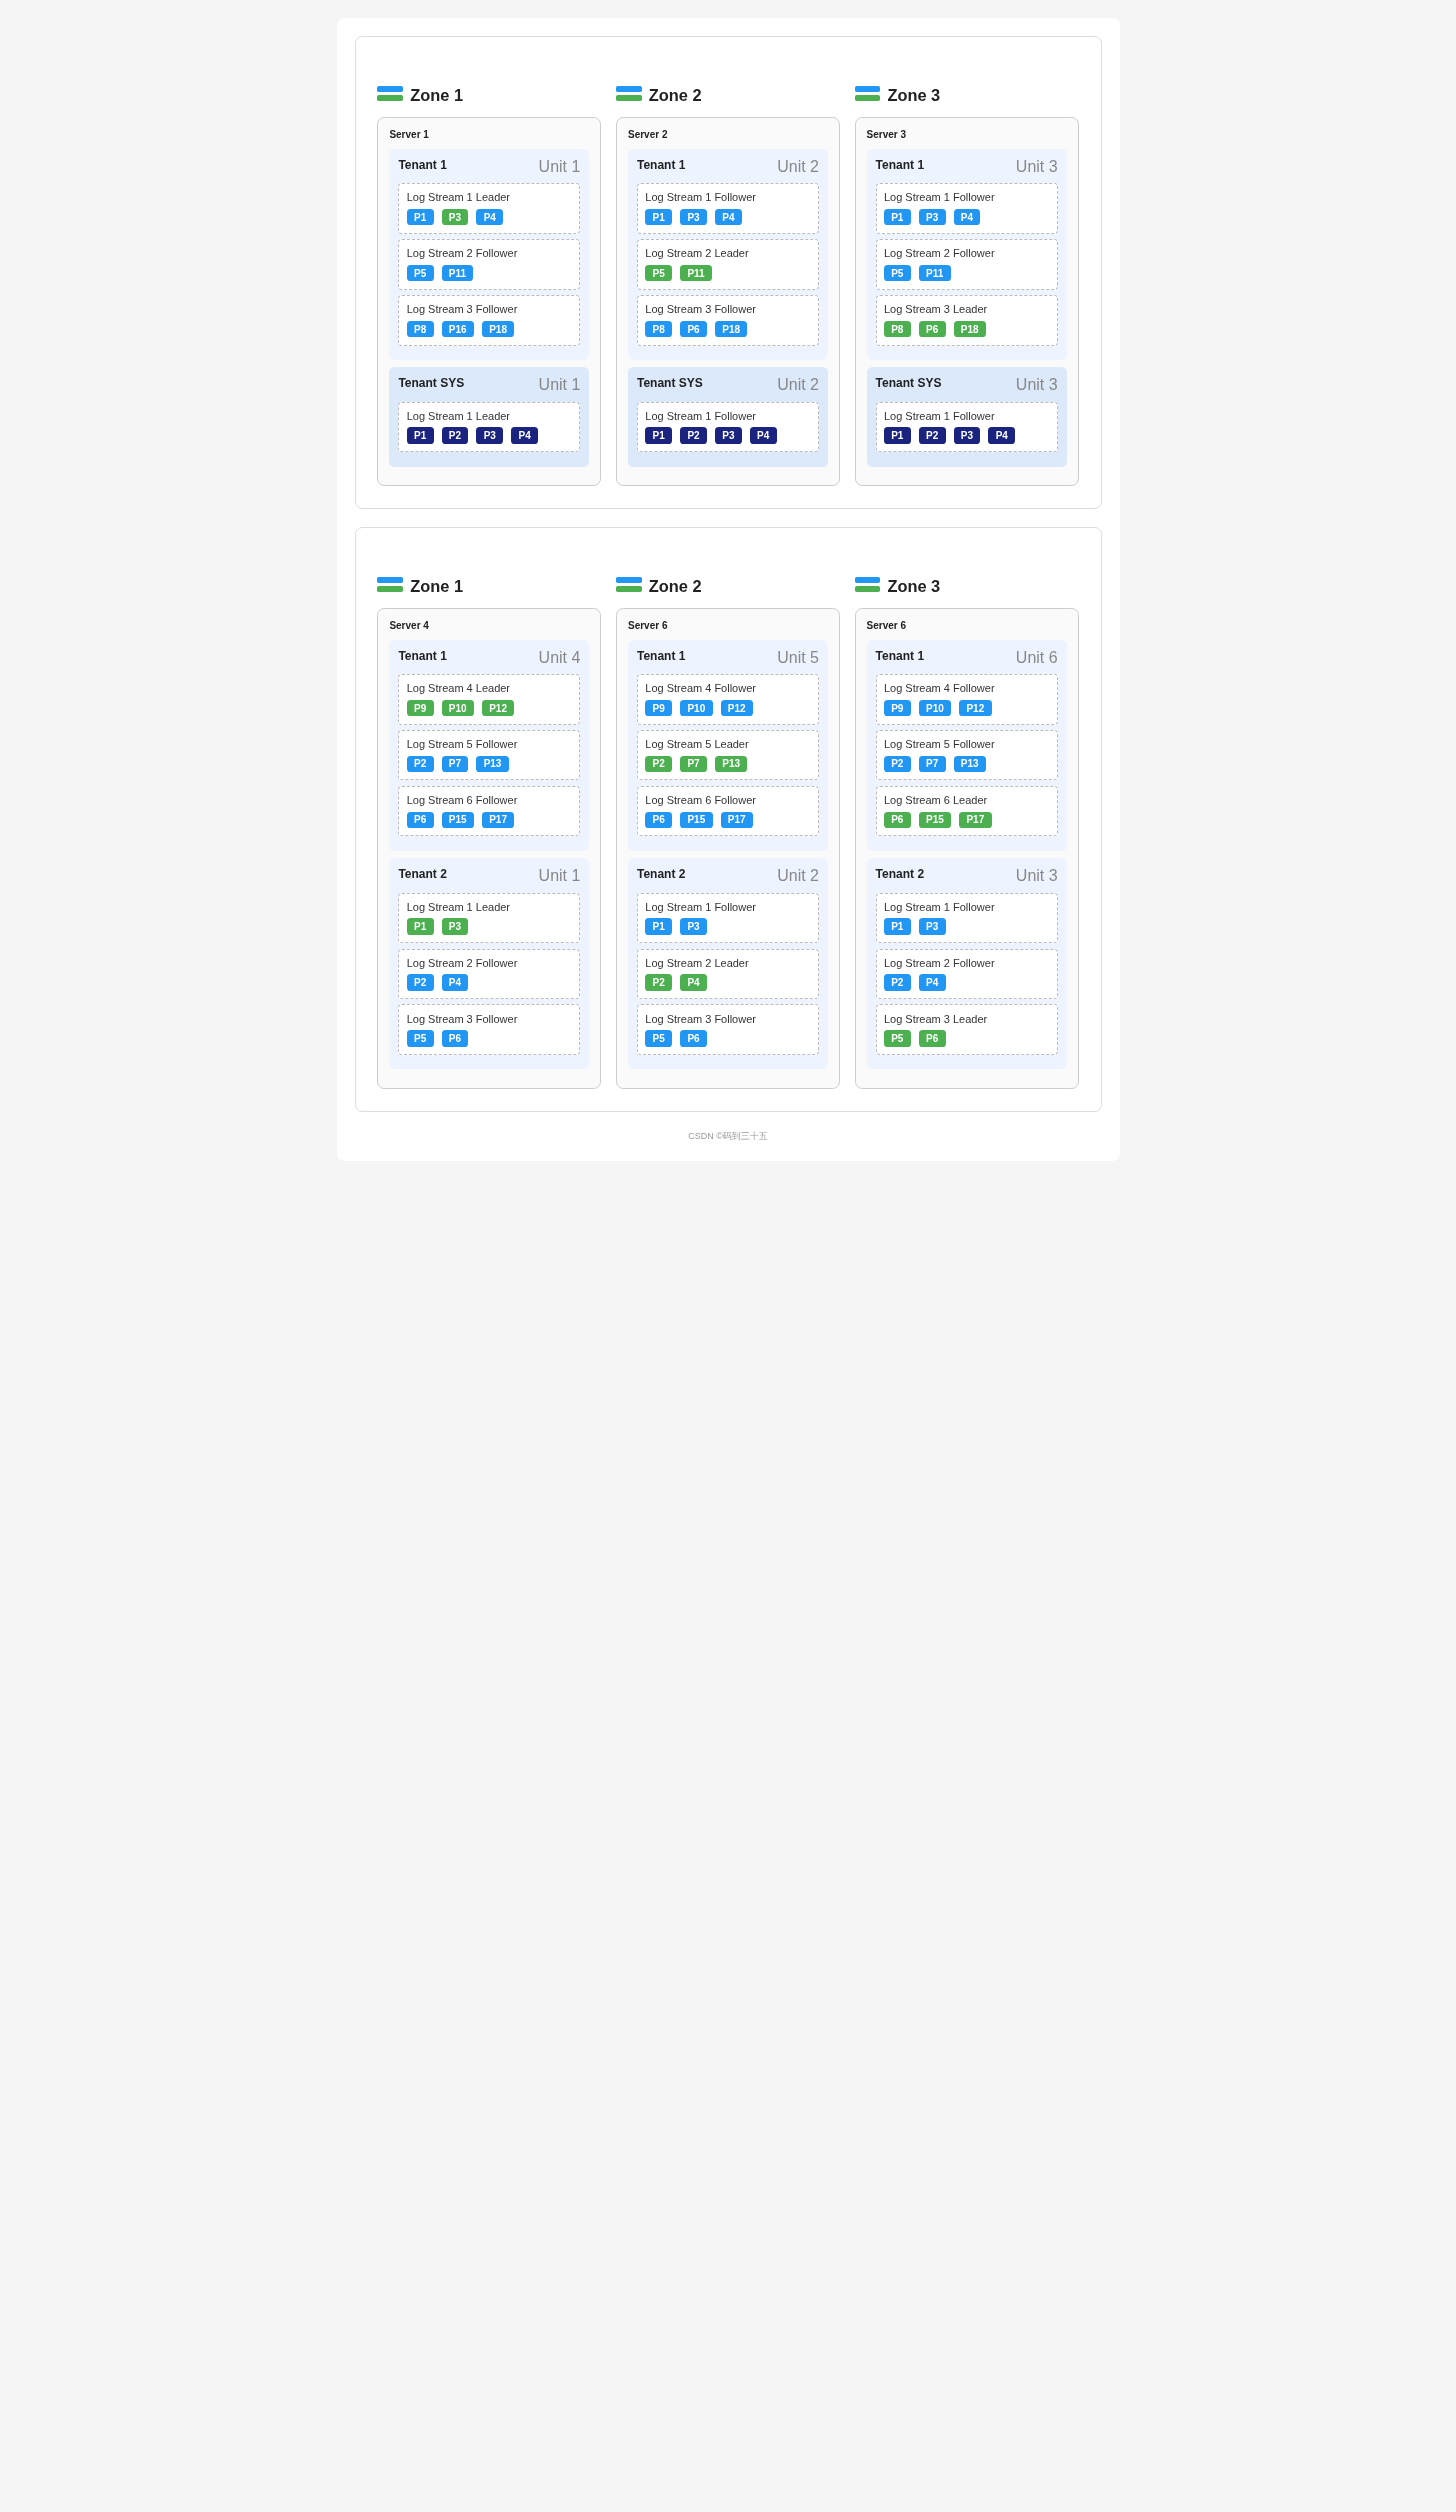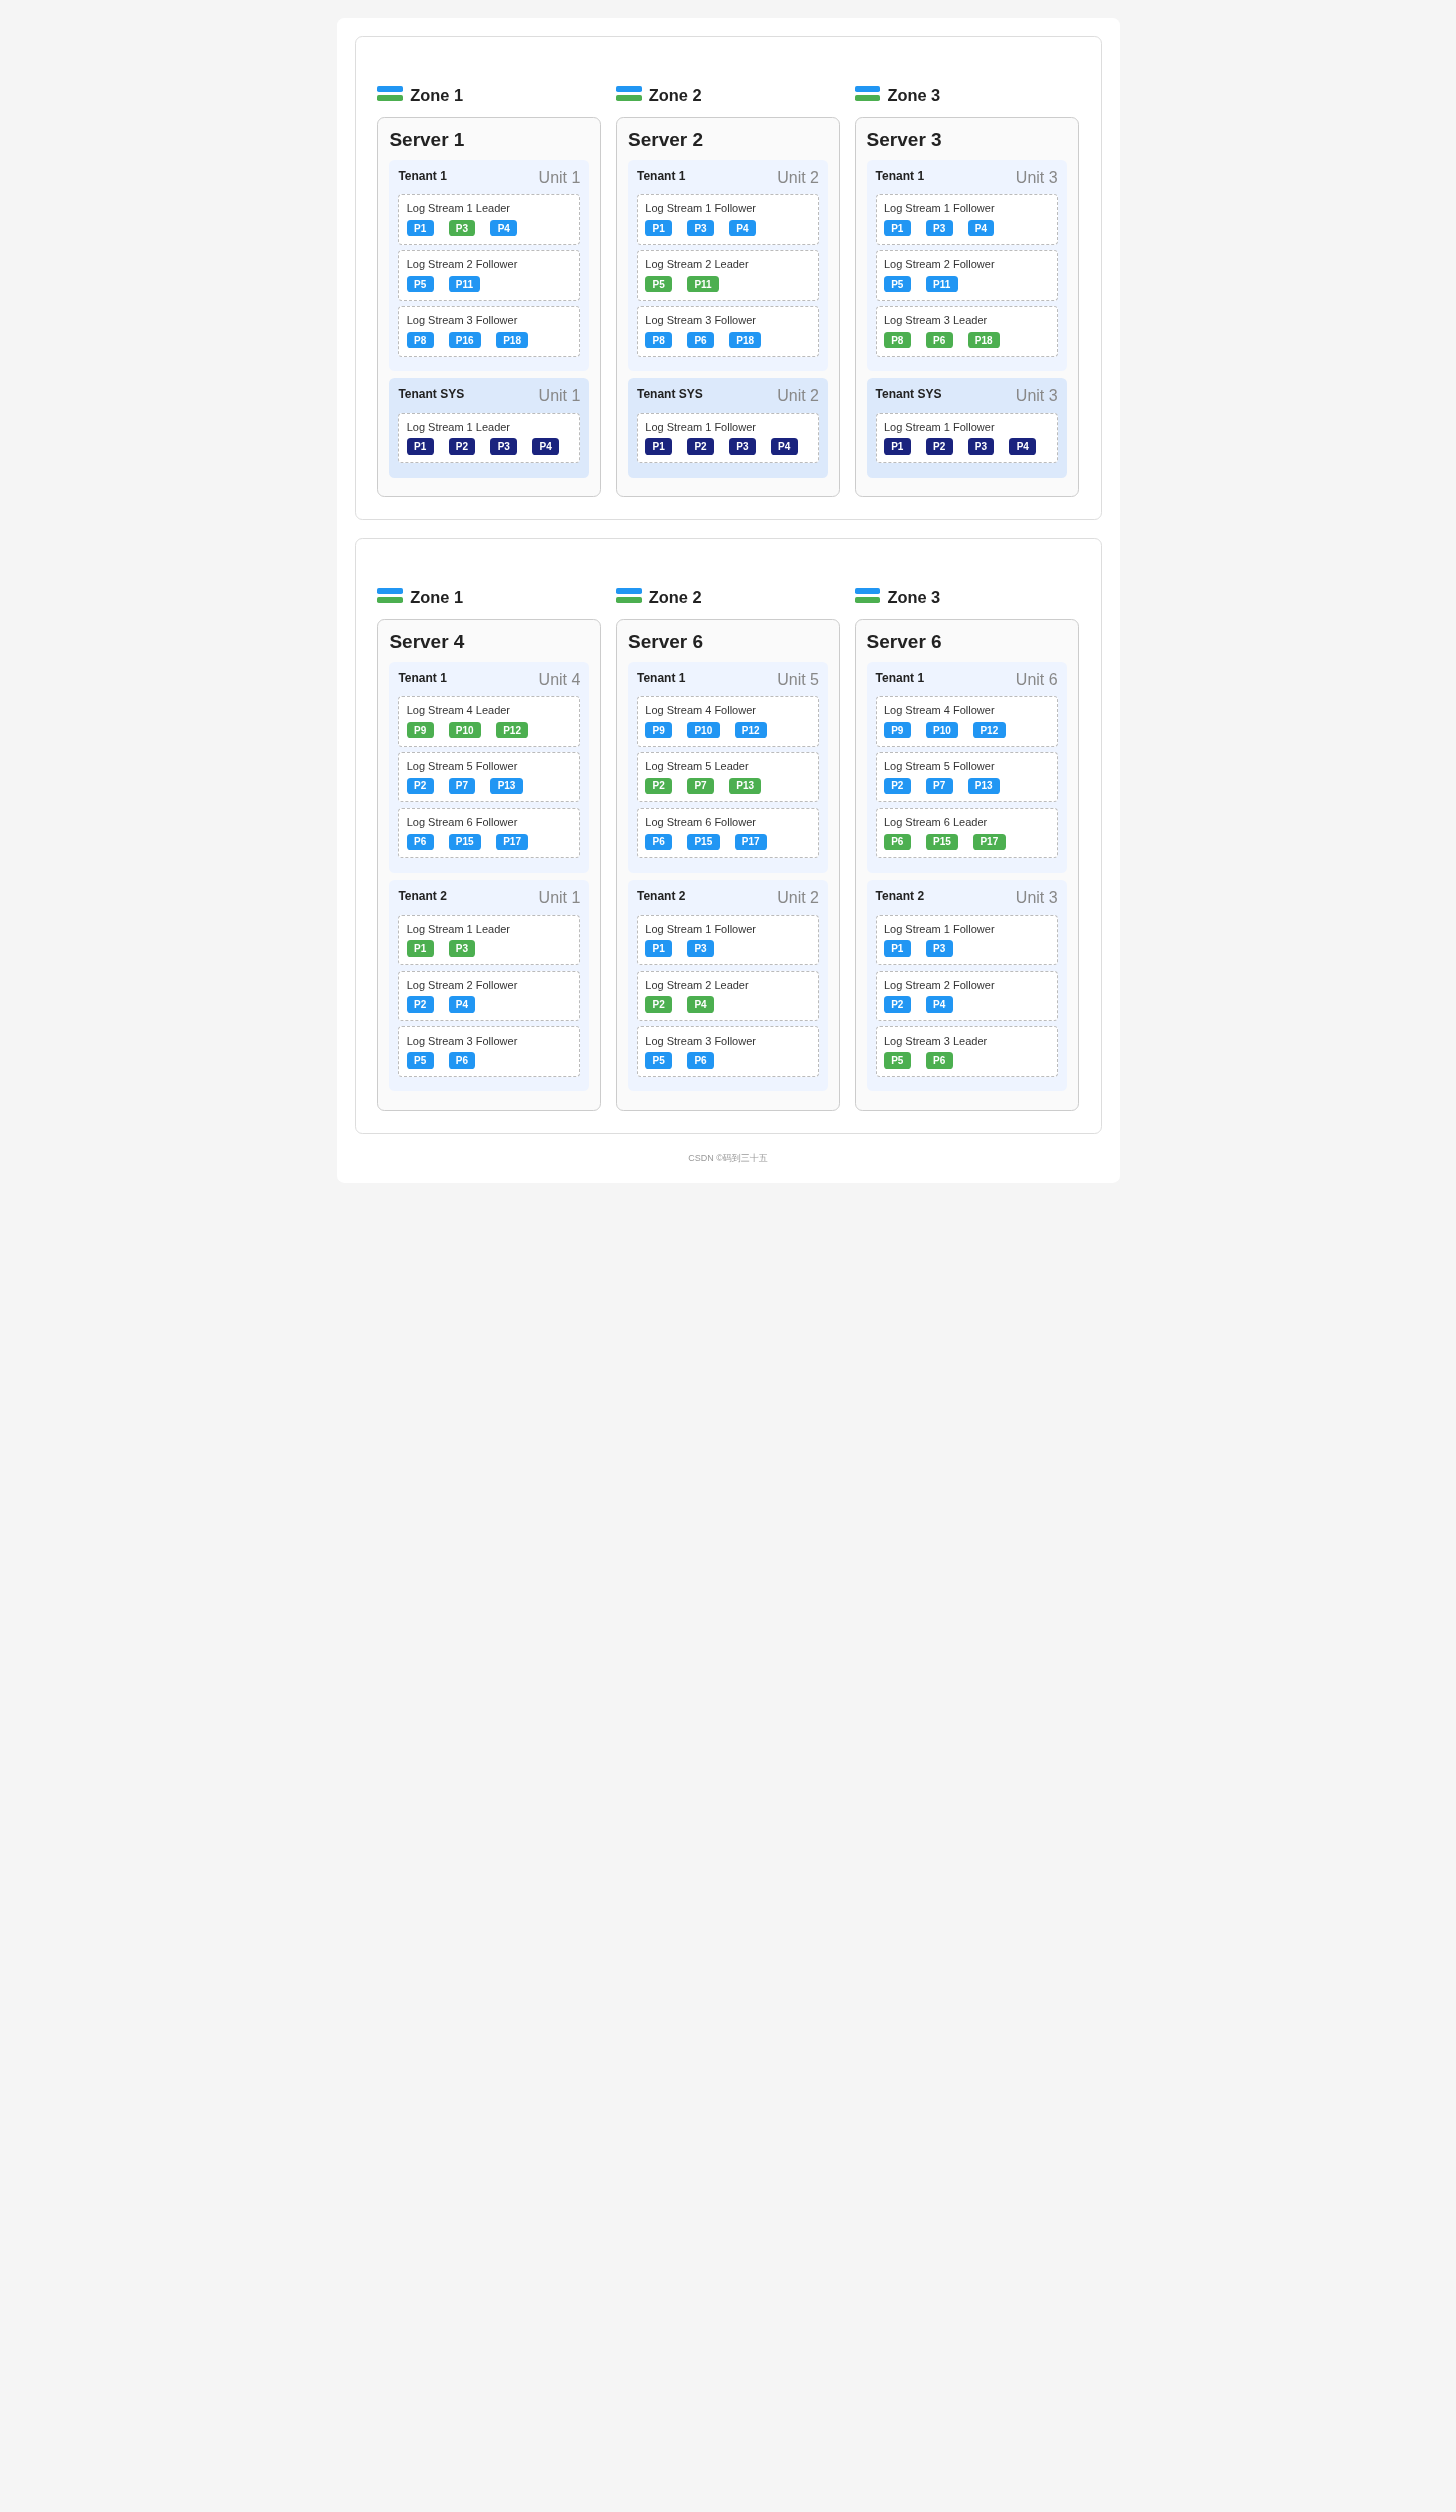--- a/index.html
+++ b/index.html
@@ -53,21 +53,21 @@
     .zone-icon-bar:nth-child(1) { background: #2196F3; }
     .zone-icon-bar:nth-child(2) { background: #4CAF50; }
     .server-box {
       border: 0.9px solid #ccc;
       border-radius: 7.3px;
       padding: 11px;
       background: #fafafa;
     }
     .server-title {
       font-weight: 700;
-      font-size: 19px;
+      font-size: 10px;
       margin-bottom: 9px;
       color: #222;
     }
     .tenant-block {
       background: #EEF4FF;
       border-radius: 5.5px;
       padding: 9px;
       margin-bottom: 7.3px;
     }
     .tenant-header {
@@ -93,21 +93,21 @@
       margin-bottom: 5.5px;
       position: relative;
     }
     .logstream-label {
       font-size: 11px;
       color: #333;
       margin-bottom: 5.5px;
     }
     .partition-row {
       display: flex;
-      gap: 15px;
+      gap: 8px;
       flex-wrap: wrap;
     }
     .partition-tag {
       padding: 2.7px 7.3px;
       border-radius: 3.6px;
       font-size: 10px;
       font-weight: 600;
       color: white;
     }
     .partition-blue { background: #2196F3; }

